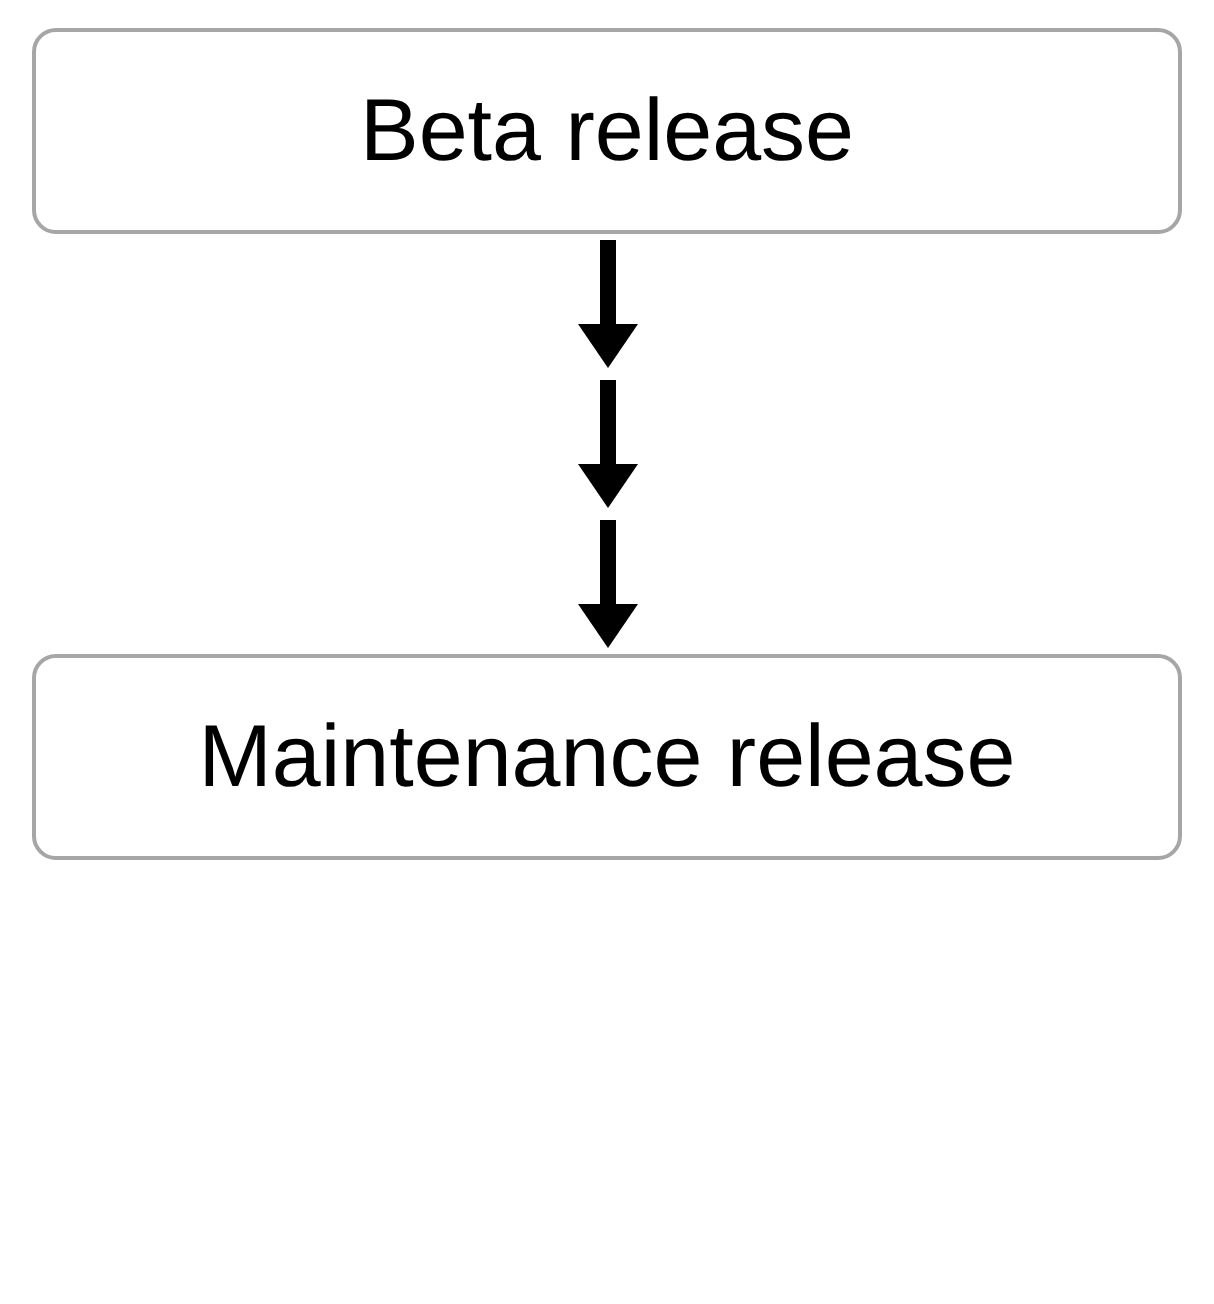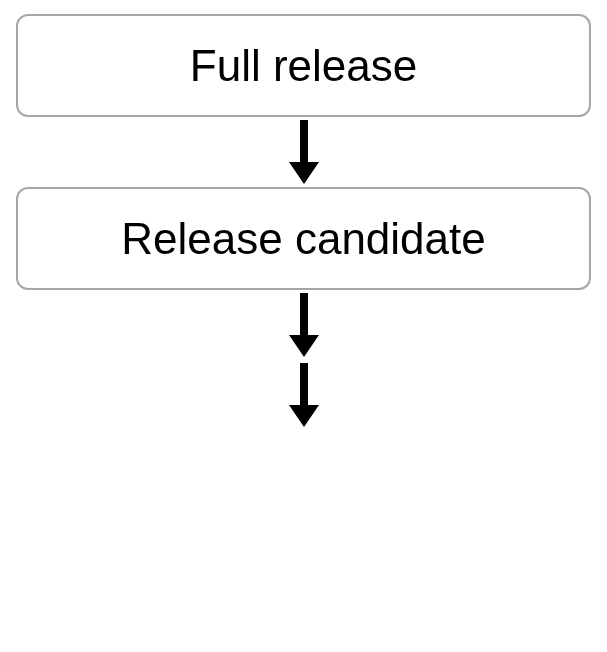--- a/index.html
+++ b/index.html
@@ -62,37 +62,37 @@
     border-right: 15px solid transparent;
     border-top: 22px solid var(--arrow);
   }
 </style>
 </head>
 <body>
 
 <div class="canvas">
 
   <div class="node">
-    <span class="node-label">Full release</span>
-  </div>
-
-  <div class="arrow">
-    <div class="shaft"></div>
-    <div class="head"></div>
-  </div>
-
-  <div class="node">
-    <span class="node-label">Release candidate</span>
+    <span class="node-label">Beta release</span>
   </div>
 
   <div class="arrow">
     <div class="shaft"></div>
     <div class="head"></div>
   </div>
 
 
   <div class="arrow">
     <div class="shaft"></div>
     <div class="head"></div>
   </div>
 
 
+  <div class="arrow">
+    <div class="shaft"></div>
+    <div class="head"></div>
+  </div>
+
+  <div class="node">
+    <span class="node-label">Maintenance release</span>
+  </div>
+
 </div>
 
 </body></html>

